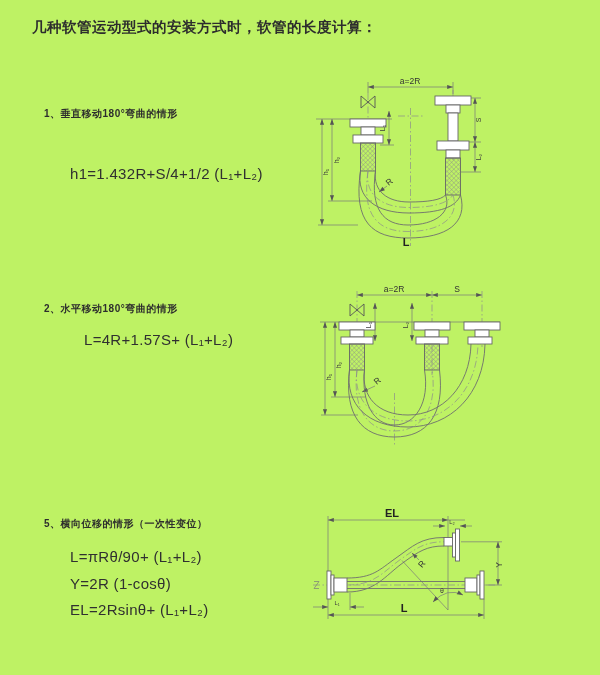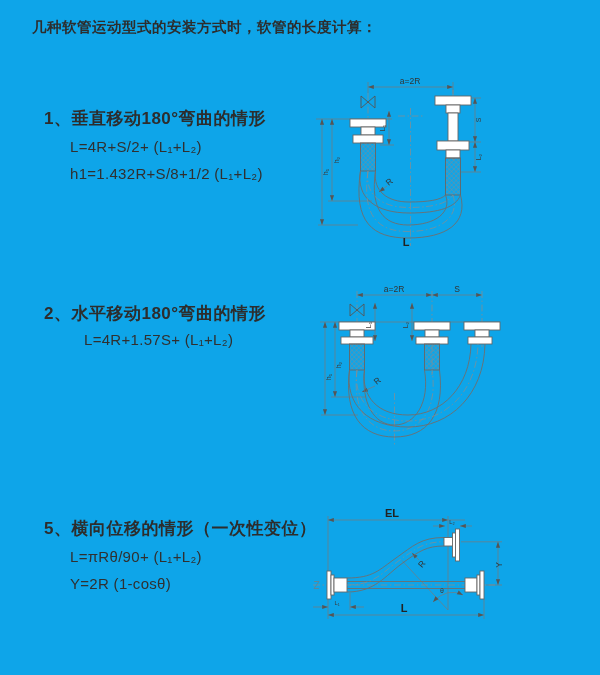--- a/index.html
+++ b/index.html
@@ -1,19 +1,19 @@
 <!DOCTYPE html>
 <html><head>
 <meta charset="utf-8">
 <style>
   html,body{margin:0;padding:0;background:#e9e9e9;}
-  .page{position:relative;width:600px;height:675px;background:#0ea5e9;overflow:hidden;
+  .page{position:relative;width:600px;height:675px;background:#bef264;overflow:hidden;
         font-family:"Liberation Sans","DejaVu Sans",sans-serif;color:#2d2d2d;}
   .doc-title{position:absolute;left:32px;top:18px;font-size:14.5px;font-weight:700;letter-spacing:0.5px;}
-  .sec-heading{position:absolute;font-size:17px;font-weight:700;letter-spacing:0.5px;}
+  .sec-heading{position:absolute;font-size:10px;font-weight:700;letter-spacing:0.5px;}
   .formula{position:absolute;font-size:15px;font-weight:500;letter-spacing:0.3px;color:#303030;}
   svg.diagram{position:absolute;}
   .dl{stroke:#6e6e6e;stroke-width:0.9;fill:none;}             
   .thin{stroke:#7a7a7a;stroke-width:0.7;fill:none;}           
   .cl{stroke:#8c8c8c;stroke-width:0.7;fill:none;stroke-dasharray:7 2.5 1.5 2.5;} 
   .fit{fill:#ffffff;stroke:#666;stroke-width:0.9;}            
   .hose{stroke:#666;stroke-width:0.9;}                        
   .valve{fill:none;stroke:#555;stroke-width:0.9;}
   .lbl{fill:#3c3c3c;font-size:7px;font-family:"Liberation Sans","DejaVu Sans",sans-serif;}
   .lbl-md{fill:#333;font-size:8.5px;font-family:"Liberation Sans","DejaVu Sans",sans-serif;}
@@ -21,29 +21,29 @@
   .lbl-xs{fill:#3c3c3c;font-size:5.8px;font-family:"Liberation Sans","DejaVu Sans",sans-serif;}
 </style>
 </head>
 <body>
 
 <div class="page">
 
   <div class="doc-title">几种软管运动型式的安装方式时，软管的长度计算：</div>
 
   <div class="sec-heading" style="left:44px;top:107px">1、垂直移动180°弯曲的情形</div>
-  <div class="formula" style="left:70px;top:138px">L=4R+S/2+ (L₁+L₂)</div>
-  <div class="formula" style="left:70px;top:165px">h1=1.432R+S/8+1/2 (L₁+L₂)</div>
+  <div class="formula" style="left:70px;top:165px">h1=1.432R+S/4+1/2 (L₁+L₂)</div>
 
   <div class="sec-heading" style="left:44px;top:302px">2、水平移动180°弯曲的情形</div>
   <div class="formula" style="left:84px;top:331px">L=4R+1.57S+ (L₁+L₂)</div>
 
   <div class="sec-heading" style="left:44px;top:517px">5、横向位移的情形（一次性变位）</div>
   <div class="formula" style="left:70px;top:548px">L=πRθ/90+ (L₁+L₂)</div>
   <div class="formula" style="left:70px;top:575px">Y=2R (1-cosθ)</div>
+  <div class="formula" style="left:70px;top:601px">EL=2Rsinθ+ (L₁+L₂)</div>
 
   <svg class="diagram" style="left:300px;top:60px" width="290" height="200" viewBox="0 0 290 200">
     <defs>
       <marker id="m1" viewBox="0 0 8 6" markerWidth="7" markerHeight="5" refX="7.5" refY="3" orient="auto-start-reverse" markerUnits="userSpaceOnUse">
         <path d="M0.5,0.5 L7.5,3 L0.5,5.5 z" fill="#555"></path>
       </marker>
       <pattern id="p1" width="3.2" height="3.2" patternUnits="userSpaceOnUse" patternTransform="rotate(45)">
         <path d="M0,0 H3.2 M0,0 V3.2" stroke="#8a8a8a" stroke-width="0.7"></path>
       </pattern>
     </defs>

